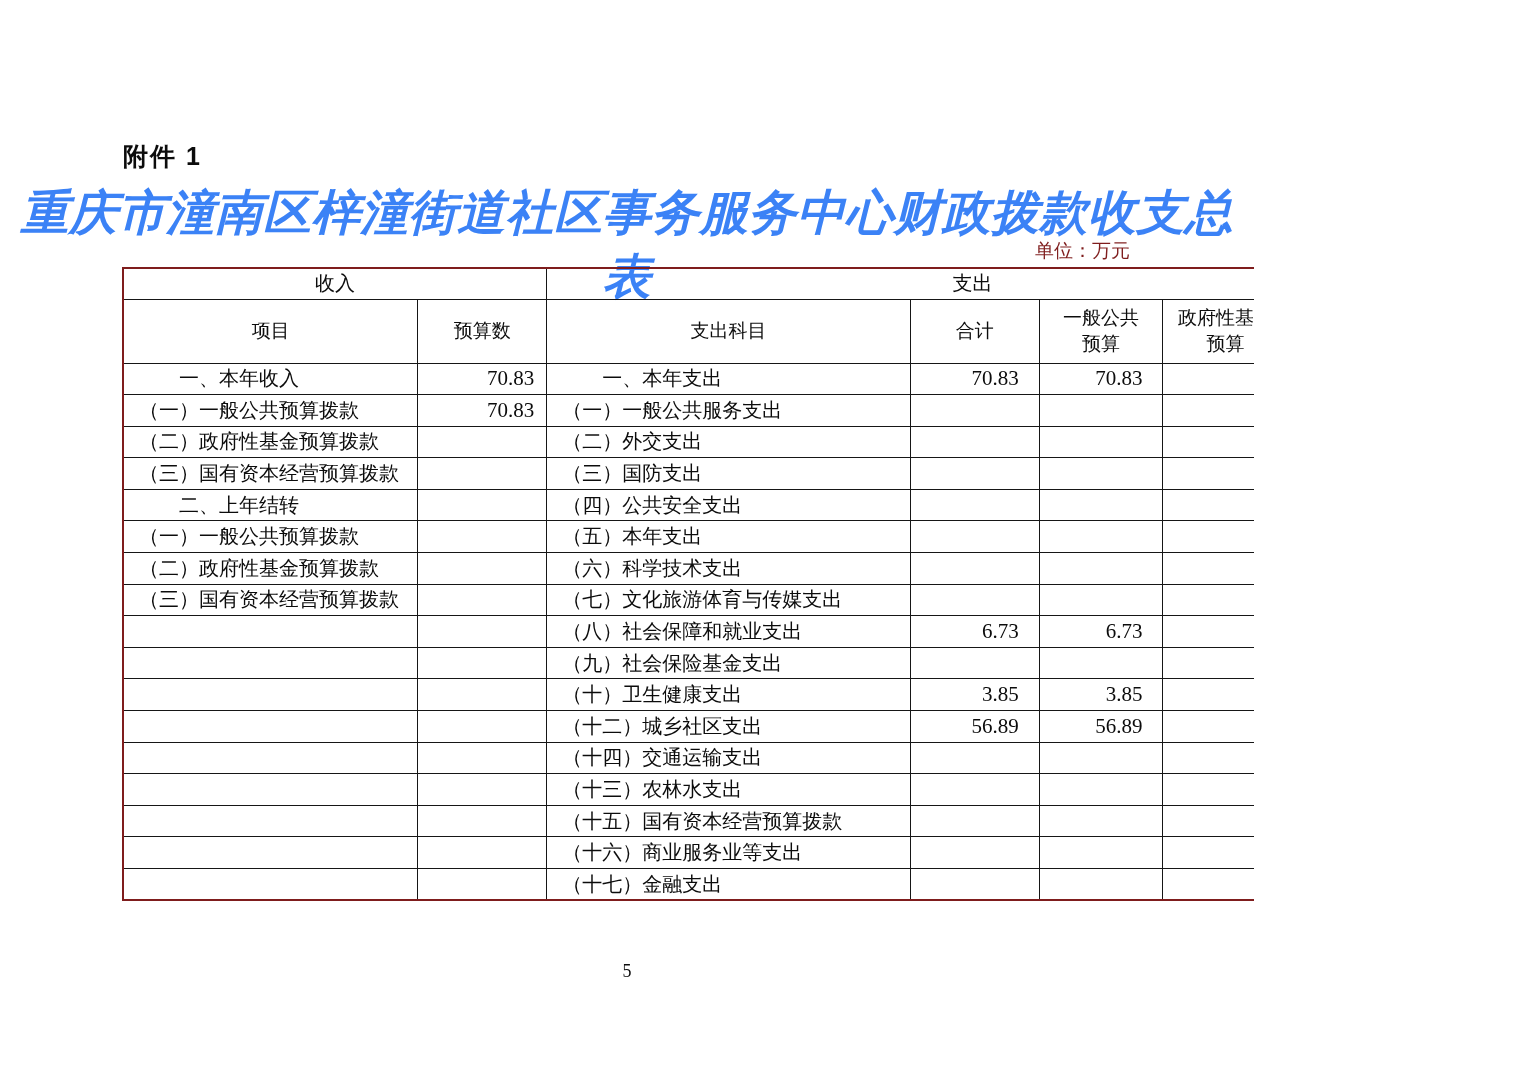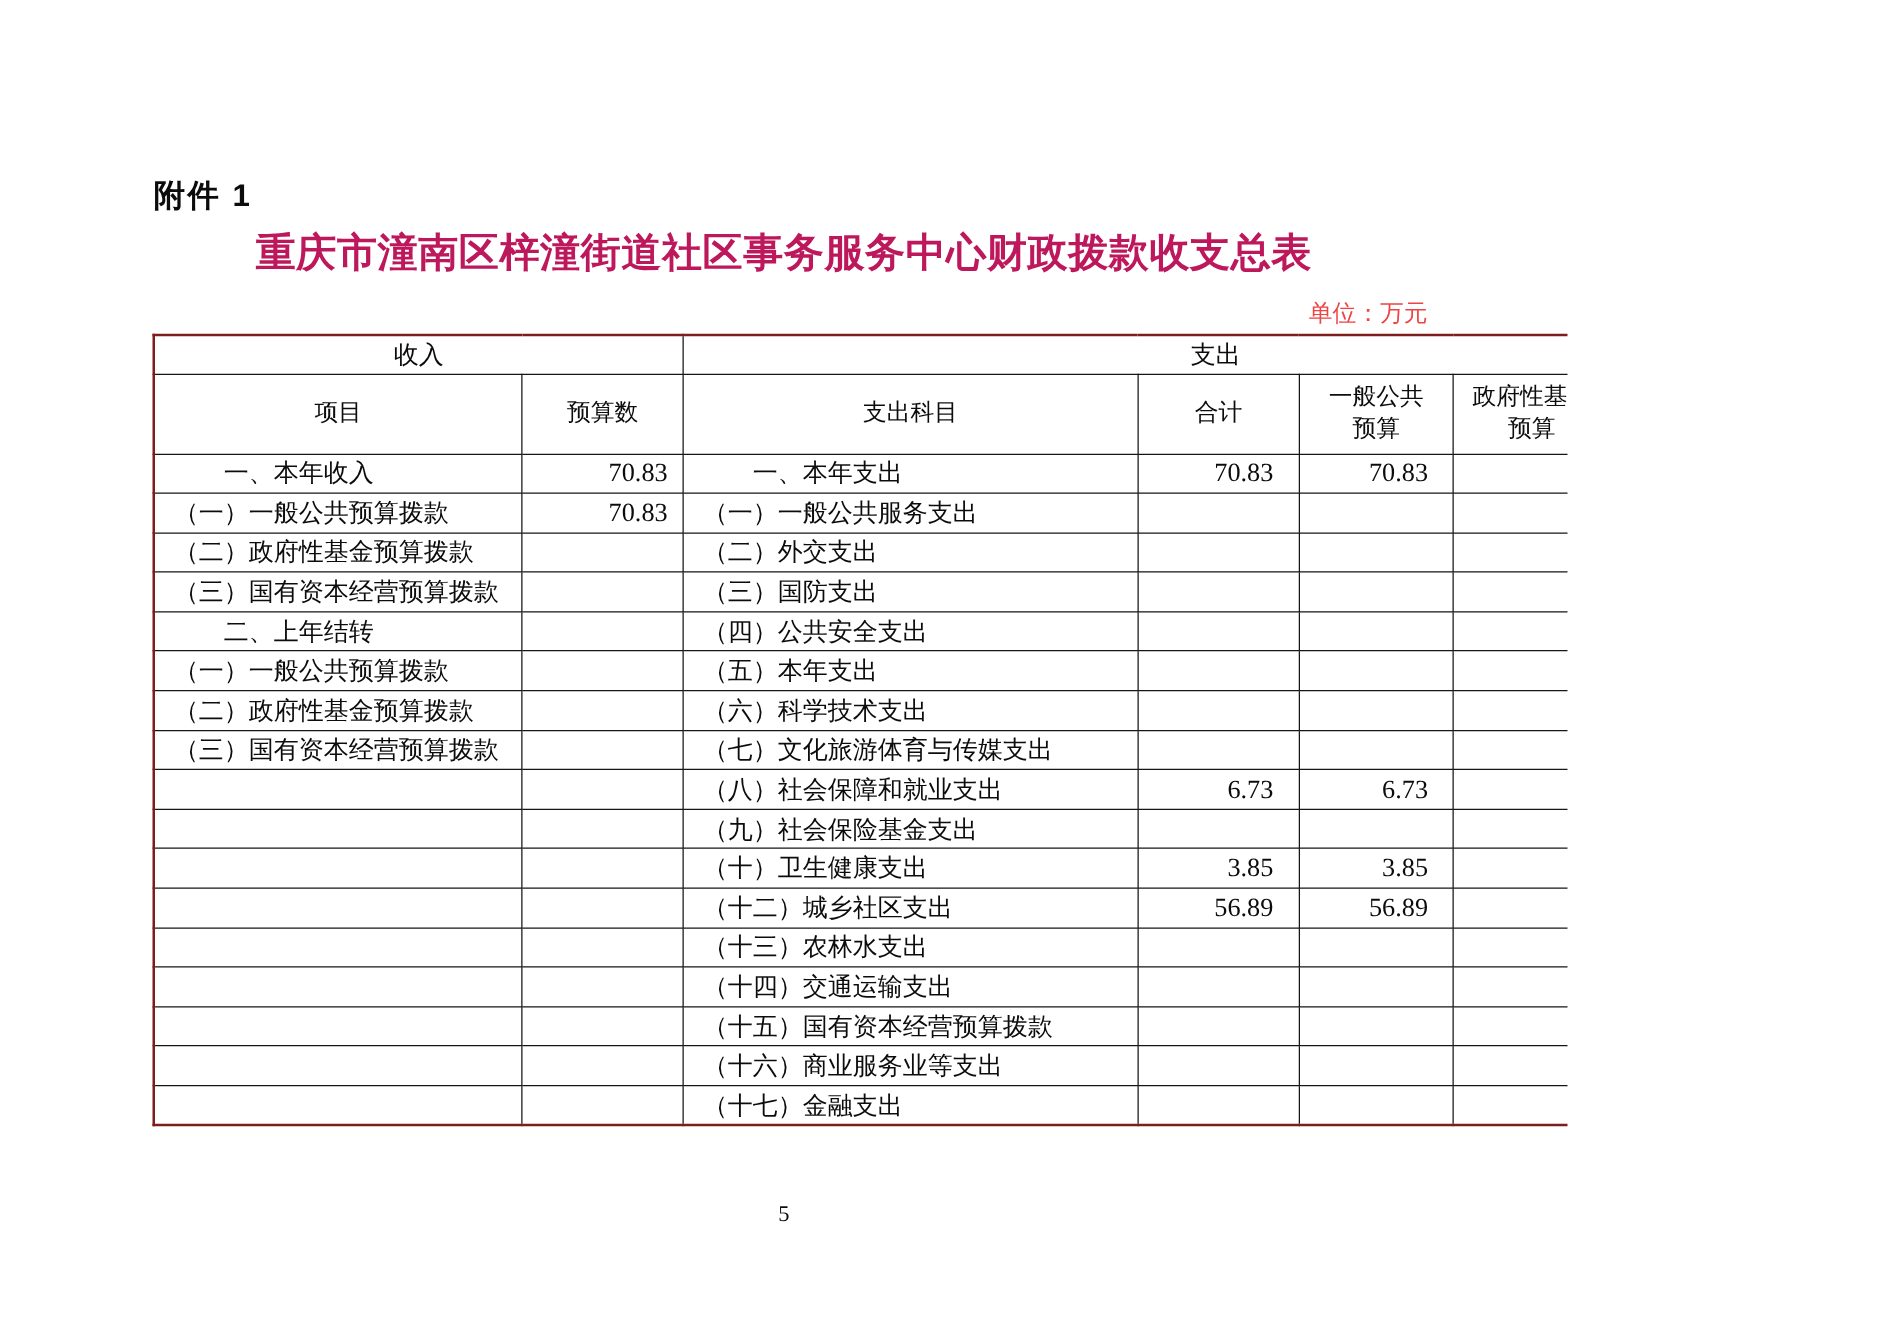--- a/index.html
+++ b/index.html
@@ -24,30 +24,31 @@
     color: #0c0c0c;
   }
   .doc-title {
     position: absolute;
     left: 0;
     top: 181px;
     width: 100%;
     text-align: center;
     font-family: "Liberation Serif", "DejaVu Serif", serif;
     font-weight: 700;
-    font-size: 32px;
+    font-size: 48px;
     letter-spacing: 0.5px;
-    color: #be185d;
+    color: #3b82f6;
+    font-style: italic;
   }
   .unit-label {
     position: absolute;
-    right: 112px;
+    right: 124px;
     top: 238px;
     font-size: 19px;
-    color: #ef4444;
+    color: #7f1d1d;
   }
   table.budget {
     position: absolute;
     left: 122px;
     top: 267px;
     width: 1278px;
     border-collapse: collapse;
     table-layout: fixed;
     border: 2px solid #7f1d1d;
   }
@@ -238,30 +239,30 @@
           <td class="num budget"></td>
           <td class="item">（十二）城乡社区支出</td>
           <td class="num">56.89</td>
           <td class="num">56.89</td>
           <td class="num"></td>
           <td class="num"></td>
         </tr>
         <tr class="data-row">
           <td class="item"></td>
           <td class="num budget"></td>
+          <td class="item">（十四）交通运输支出</td>
+          <td class="num"></td>
+          <td class="num"></td>
+          <td class="num"></td>
+          <td class="num"></td>
+        </tr>
+        <tr class="data-row">
+          <td class="item"></td>
+          <td class="num budget"></td>
           <td class="item">（十三）农林水支出</td>
-          <td class="num"></td>
-          <td class="num"></td>
-          <td class="num"></td>
-          <td class="num"></td>
-        </tr>
-        <tr class="data-row">
-          <td class="item"></td>
-          <td class="num budget"></td>
-          <td class="item">（十四）交通运输支出</td>
           <td class="num"></td>
           <td class="num"></td>
           <td class="num"></td>
           <td class="num"></td>
         </tr>
         <tr class="data-row">
           <td class="item"></td>
           <td class="num budget"></td>
           <td class="item">（十五）国有资本经营预算拨款</td>
           <td class="num"></td>

